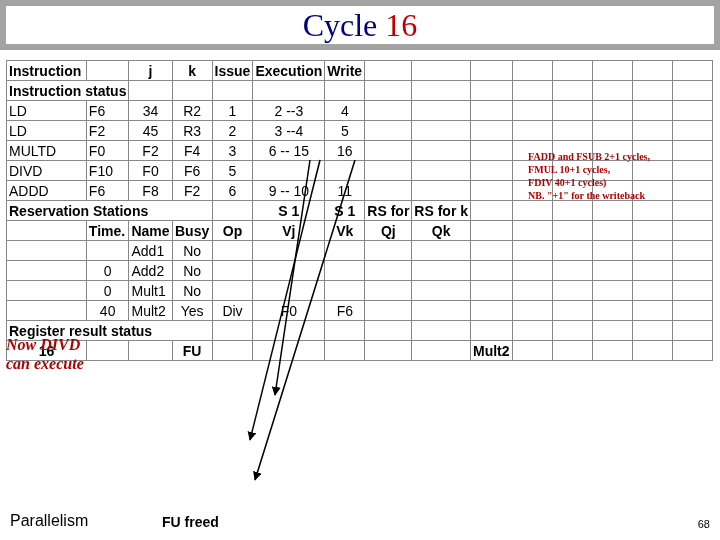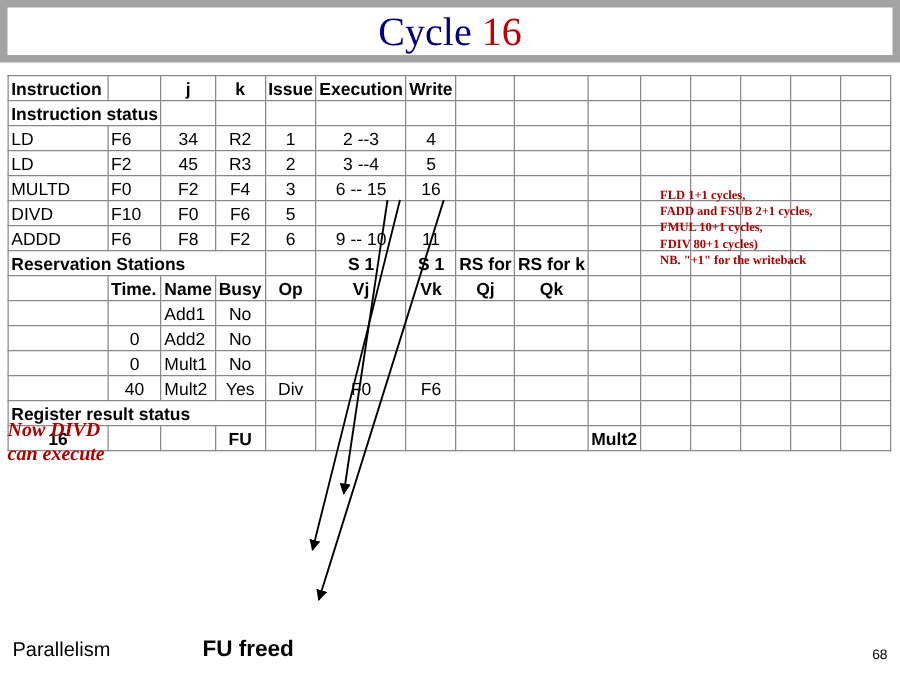--- a/index.html
+++ b/index.html
@@ -69,21 +69,21 @@
   .footer-left {
     position: absolute;
     left: 10px;
     bottom: 10px;
     font-size: 16px;
   }
   .footer-center {
     position: absolute;
     left: 130px;
     bottom: 10px;
-    font-size: 18px;
+    font-size: 14px;
     font-weight: bold;
     padding-left: 32px;
   }
   .footer-right {
     position: absolute;
     right: 10px;
     bottom: 10px;
     font-size: 11px;
   }
   svg.arrows {
@@ -354,24 +354,23 @@
     <td class="c"></td>
     <td class="c narrow"></td>
     <td class="c"></td>
     <td></td>
         <td></td>
   </tr>
 </tbody>
   </table>
 
 <div class="notes">
-  <div>FLD 1+1 cycles,</div>
   <div>FADD and FSUB 2+1 cycles,</div>
   <div>FMUL 10+1 cycles,</div>
-  <div>FDIV 80+1 cycles)</div>
+  <div>FDIV 40+1 cycles)</div>
   <div>NB. "+1" for the writeback</div>
 </div>
 
 <div class="side-note">
   <div>Now DIVD</div>
   <div>can execute</div>
 </div>
 
 <svg class="arrows" width="720" height="540">
   <defs>

